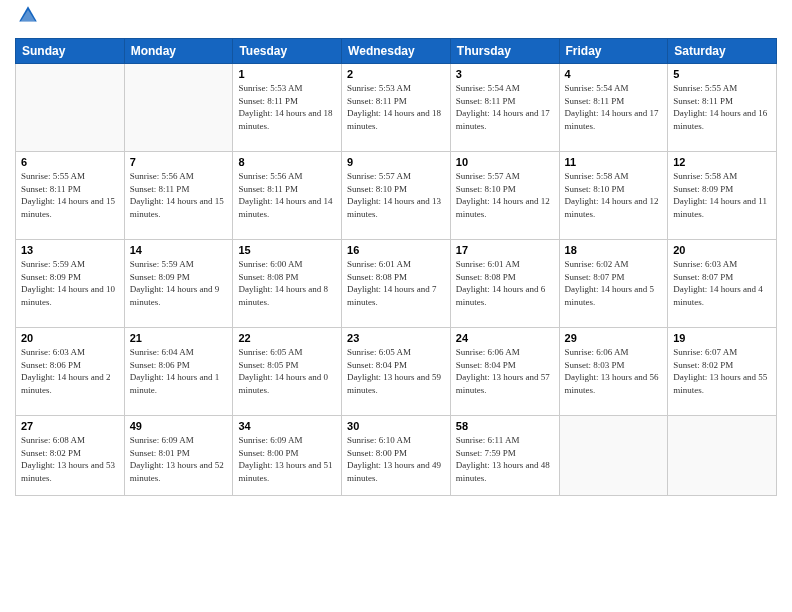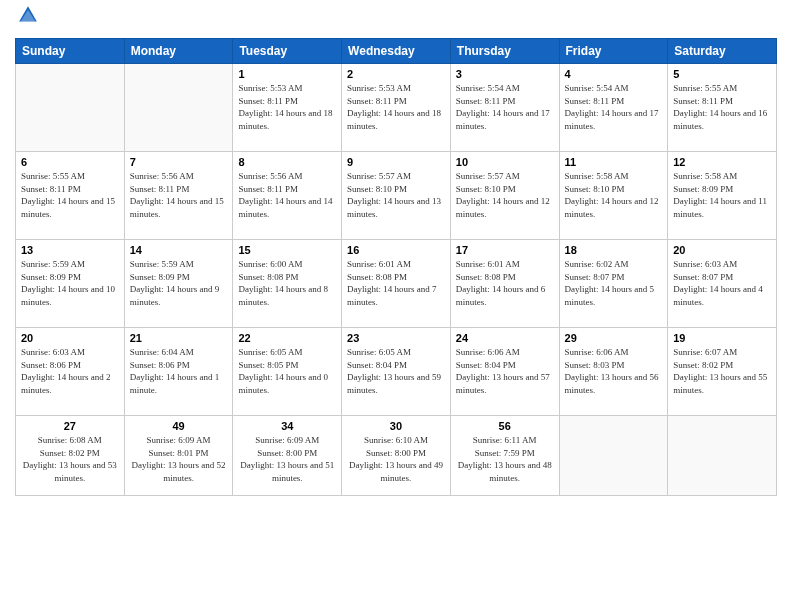--- a/index.html
+++ b/index.html
@@ -85,21 +85,20 @@
       margin-bottom: 2px;
     }
     .day-info {
       font-size: 9px;
       line-height: 1.4;
       color: #333;
       font-family: Liberation Serif, serif;
     }
     .last-row td {
       height: 80px;
-      text-align: center;
     }
   </style>
 </head>
 <body>
 
 <div class="page">
   <div class="header">
     <div class="logo">
       <div>
         <svg class="logo-icon" viewBox="0 0 30 30">
@@ -256,21 +255,21 @@
           </td>
           <td>
             <span class="day-number">34</span>
             <div class="day-info">Sunrise: 6:09 AM<br>Sunset: 8:00 PM<br>Daylight: 13 hours and 51 minutes.</div>
           </td>
           <td>
             <span class="day-number">30</span>
             <div class="day-info">Sunrise: 6:10 AM<br>Sunset: 8:00 PM<br>Daylight: 13 hours and 49 minutes.</div>
           </td>
           <td>
-            <span class="day-number">56</span>
+            <span class="day-number">58</span>
             <div class="day-info">Sunrise: 6:11 AM<br>Sunset: 7:59 PM<br>Daylight: 13 hours and 48 minutes.</div>
           </td>
           <td class="empty"></td>
           <td class="empty"></td>
         </tr>
       </tbody>
   </table>
 </div>
 
 </body></html>

